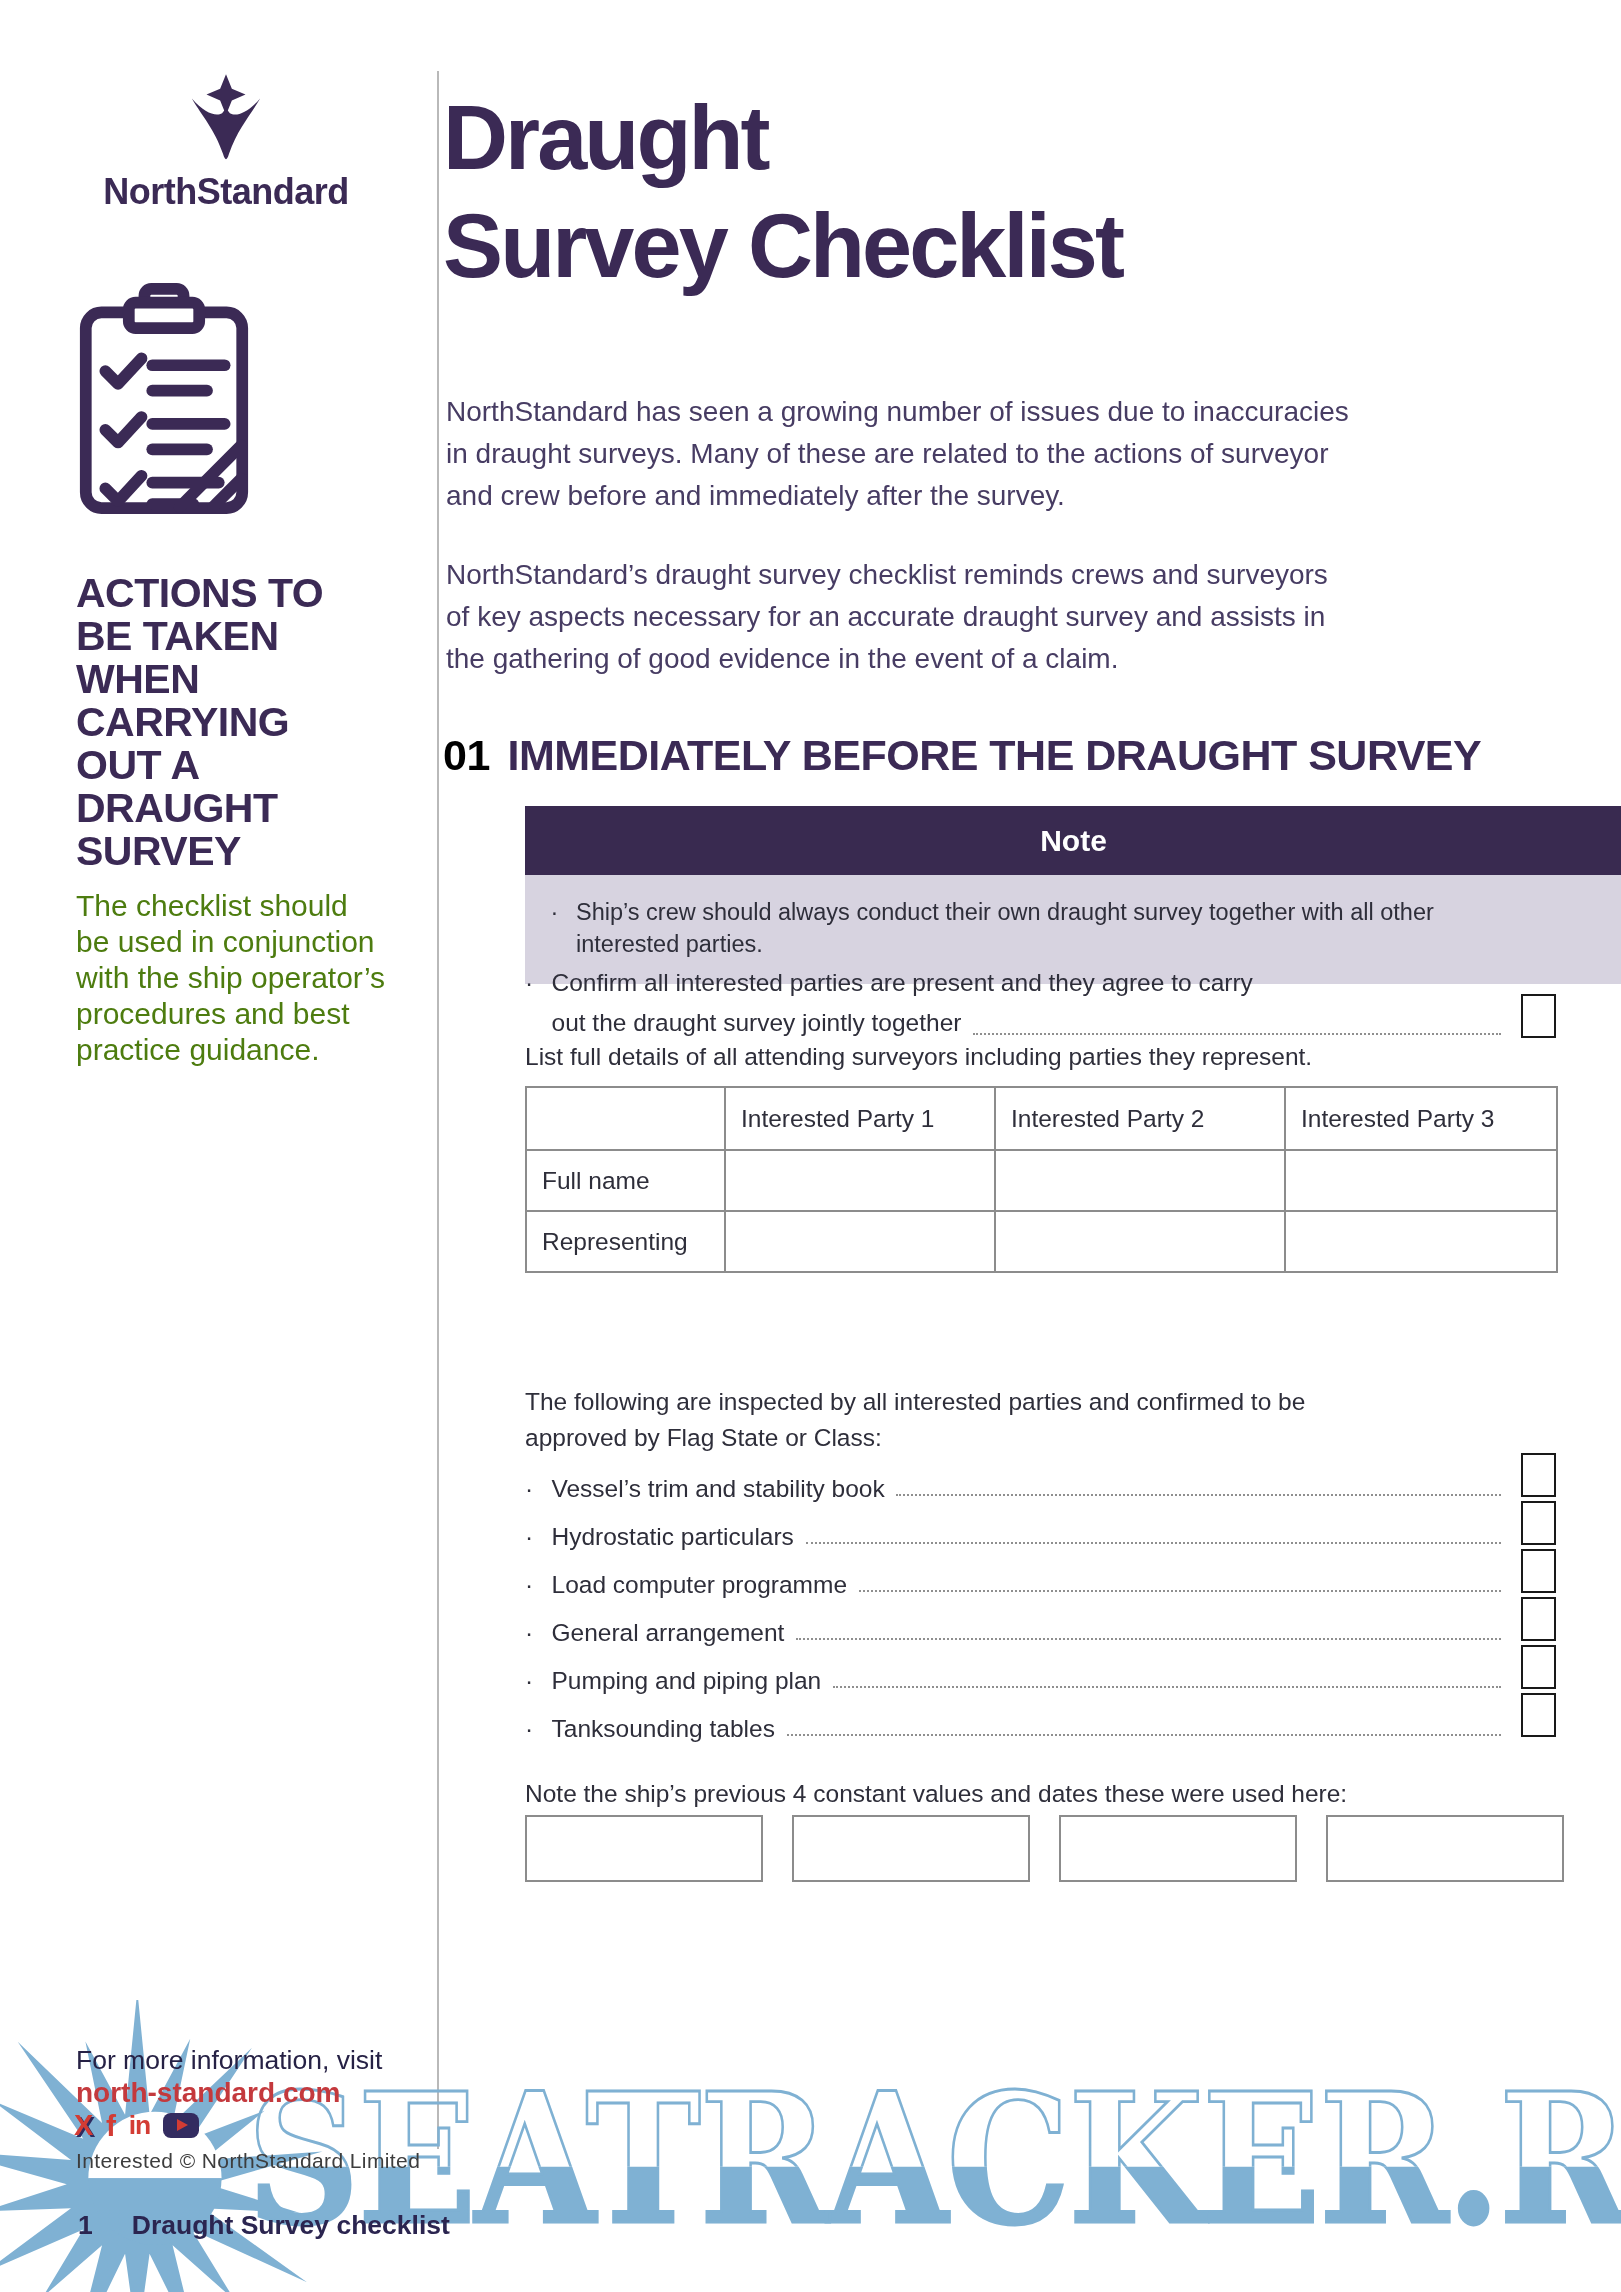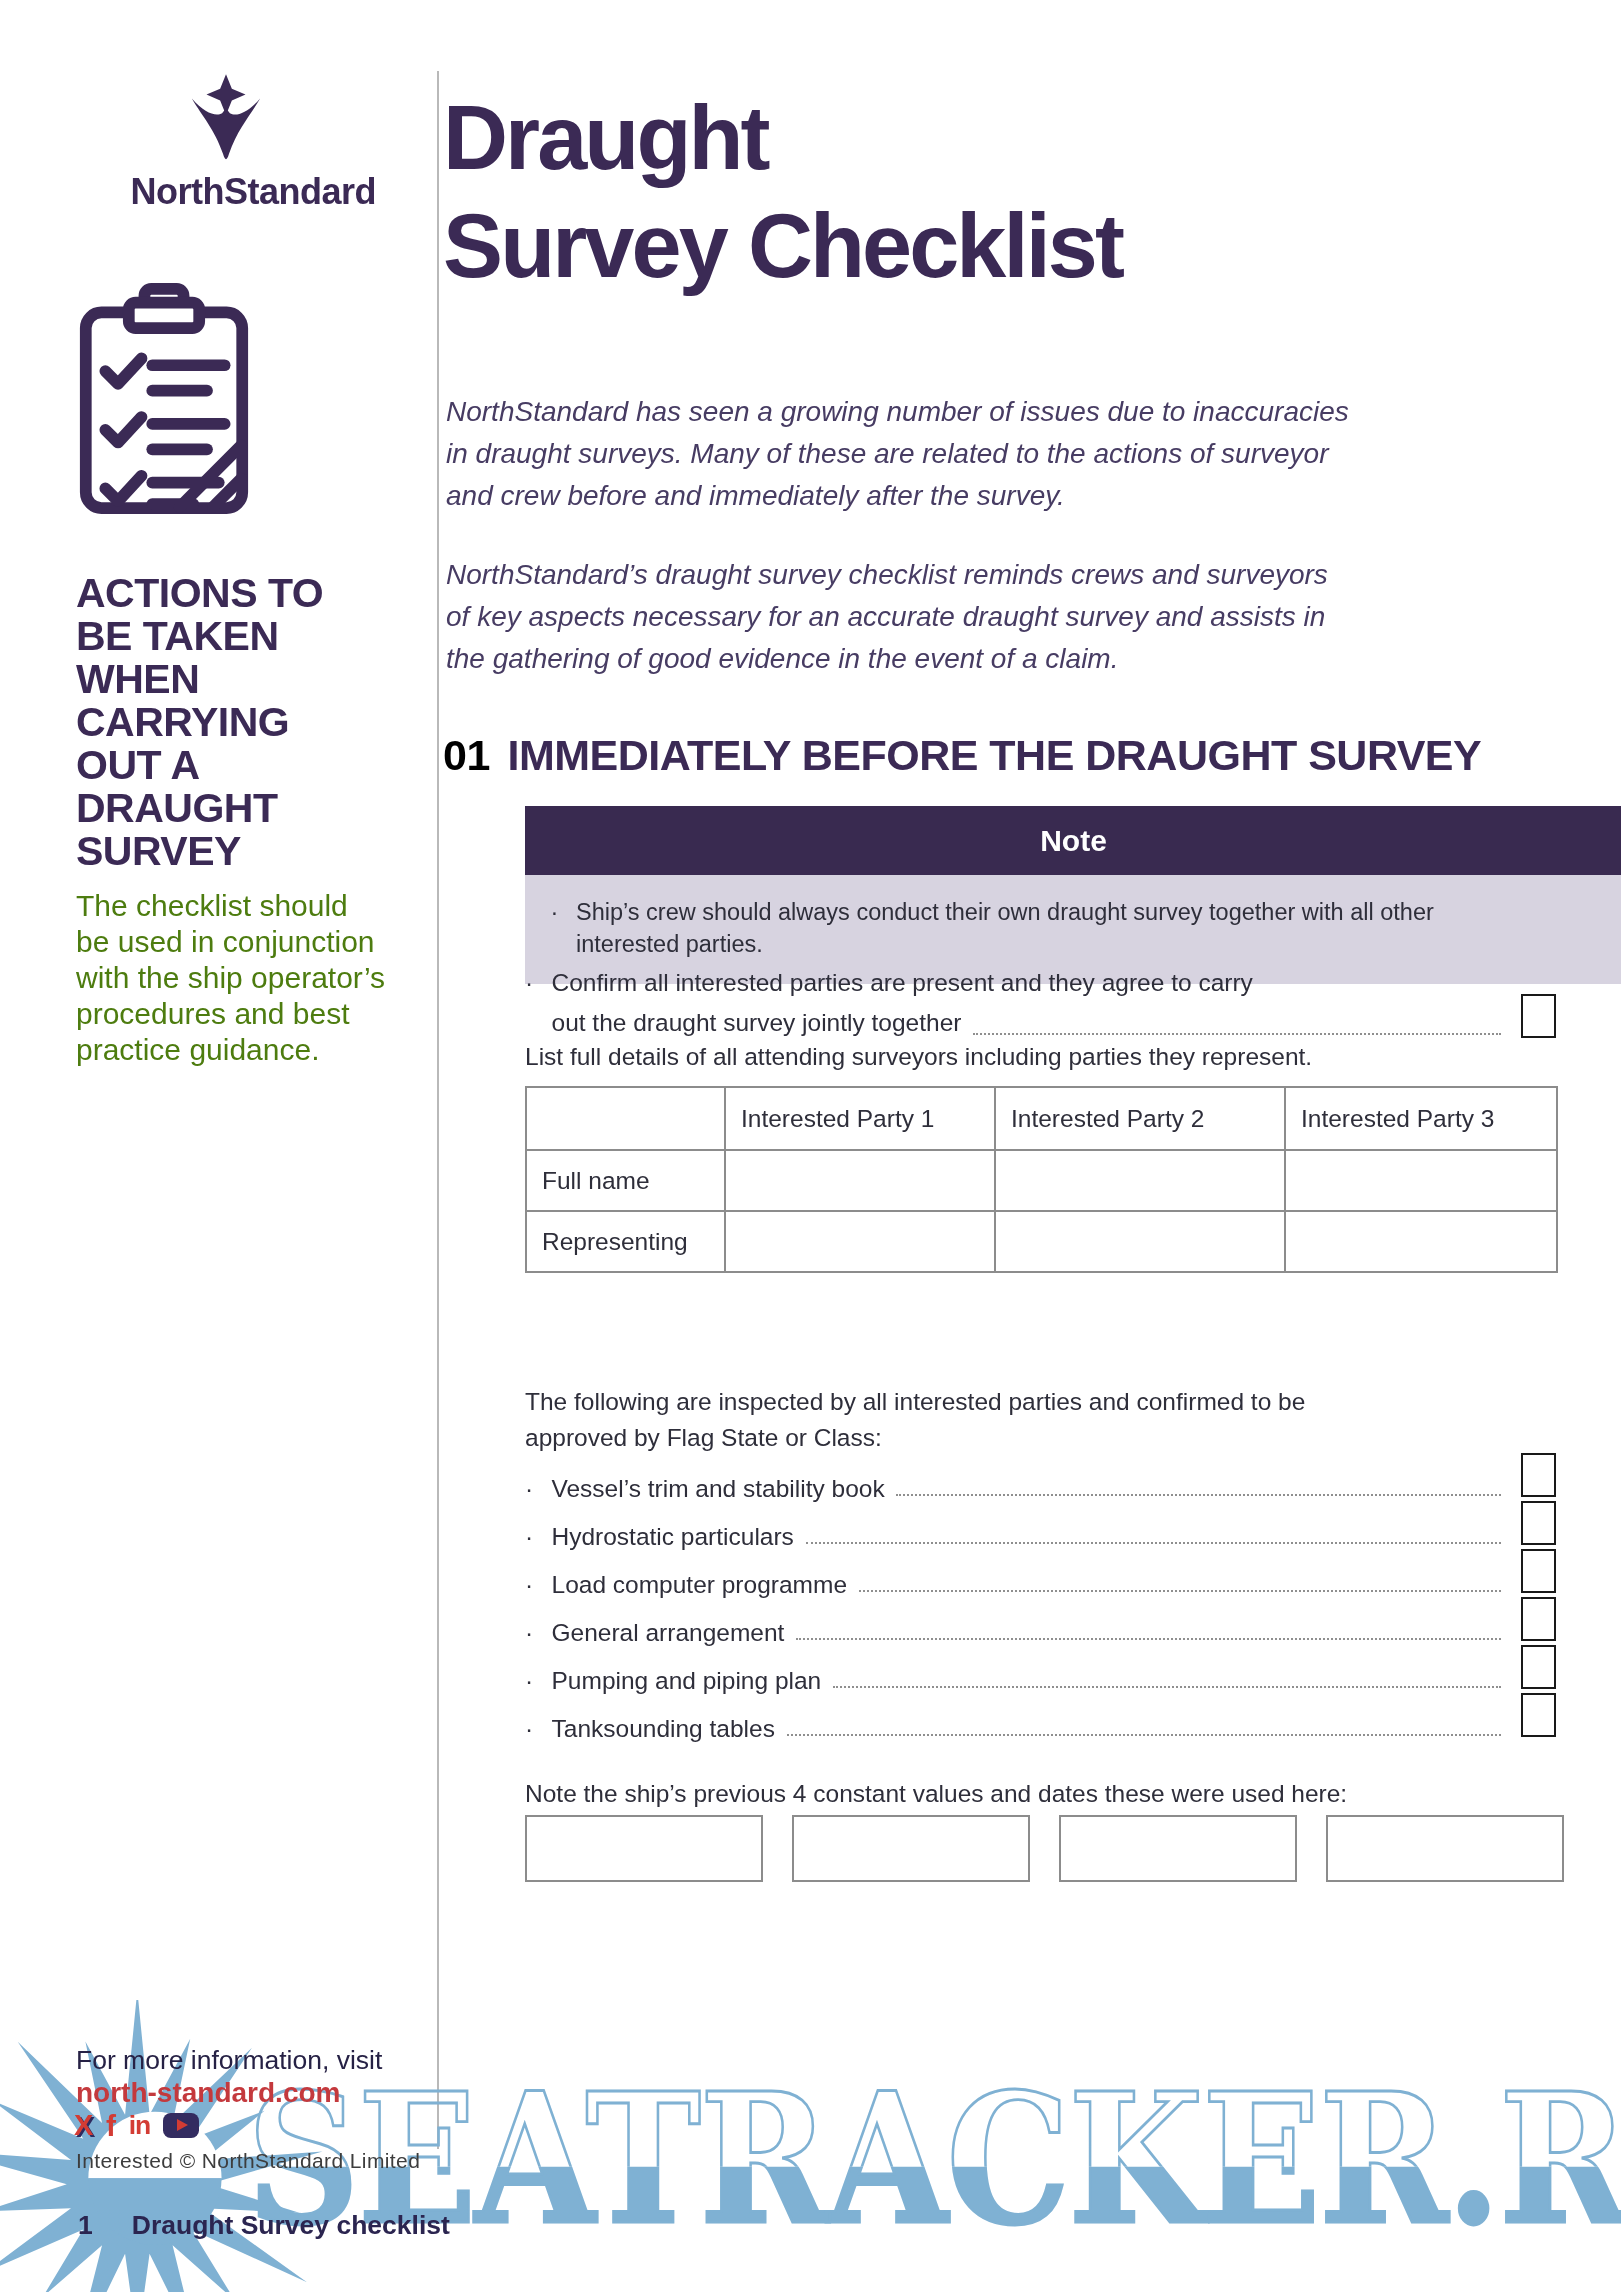--- a/index.html
+++ b/index.html
@@ -4,39 +4,39 @@
 <style>
   html,body{margin:0;padding:0;background:#e8e8e8;}
   .page{position:relative;width:1621px;height:2293px;background:#ffffff;overflow:hidden;
         font-family:"Liberation Sans",sans-serif;}
   .abs{position:absolute;}
 
   
   .divider{left:437px;top:71px;width:2px;height:2078px;background:#b9b9b9;}
 
   
-  .logo{left:76px;top:73px;width:300px;text-align:right;}
+  .logo{left:76px;top:73px;width:300px;text-align:center;}
   .logo svg{display:block;margin:0 auto;}
   .logo-text{display:block;margin-top:7.8px;font-size:36px;font-weight:700;color:#3b2a55;letter-spacing:-0.5px;}
 
   .clip-icon{left:76px;top:281px;}
 
   .side-head{left:76px;top:572px;width:333px;font-size:41px;line-height:43px;font-weight:700;
              color:#3b2a55;letter-spacing:-0.5px;}
   .side-head span{display:block;}
   .side-body{left:76px;top:888px;width:338px;font-size:30px;line-height:36px;color:#4d7c0f;}
   .side-body span{display:block;}
 
   
   .main-title{left:443px;top:84px;font-size:90px;line-height:108px;font-weight:700;
               letter-spacing:-2.9px;color:#3b2a55;}
   .main-title span{display:block;}
 
   .intro{width:1019px;font-size:28px;line-height:42px;color:#473c63;}
-  .intro span{display:block;font-style:italic;}
+  .intro span{display:block;}
   .intro-p1{left:446px;top:391px;}
   .intro-p2{left:446px;top:554px;}
 
   .sec-head{left:443px;top:731px;display:flex;gap:17.6px;font-size:43px;font-weight:700;letter-spacing:-0.5px;}
   .sec-num{color:#000000;}
   .sec-title{color:#3b2a55;}
 
   .note{left:525px;top:806px;width:1097px;}
   .note-header{height:69px;background:#392a50;color:#ffffff;display:flex;align-items:center;
                justify-content:center;font-size:30px;font-weight:600;}

